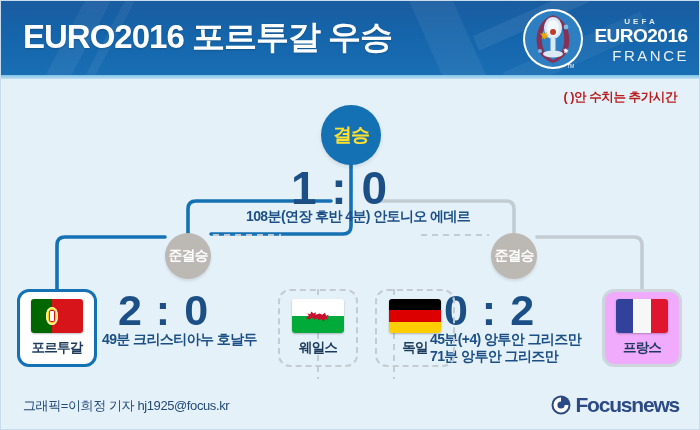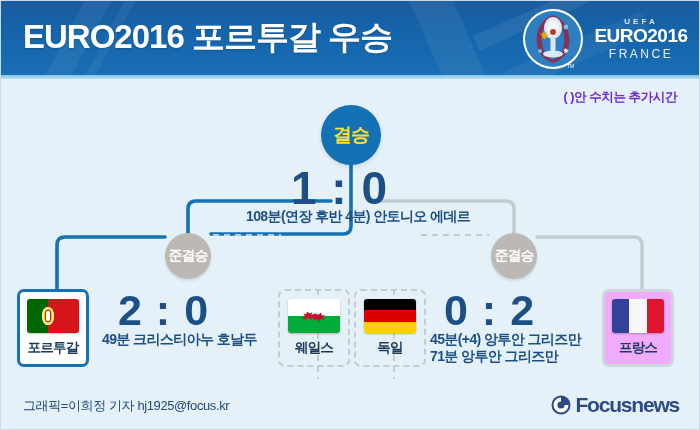--- a/index.html
+++ b/index.html
@@ -69,29 +69,30 @@
   }
   .emblem-uefa {
     font-size: 8px; letter-spacing: 3px; opacity: 0.85;
     font-weight: bold;
   }
   .emblem-euro {
     font-size: 19px; font-weight: bold; letter-spacing: -0.5px;
     line-height: 20px;
   }
   .emblem-france {
-    font-size: 12px; letter-spacing: 2.5px; opacity: 0.9;
+    font-size: 15px; letter-spacing: 2.5px; opacity: 0.9;
     margin-top: 1px;
+    text-align: right;
   }
 
   
   .note {
     position: absolute;
     right: 22px; top: 88px;
-    color: #6d28d9;
+    color: #b91c1c;
     font-size: 12.5px;
     font-weight: bold;
     letter-spacing: -0.4px;
   }
 
   
   .bracket {
     position: absolute;
     left: 0; top: 78px;
     width: 700px; height: 352px;
@@ -150,36 +151,36 @@
     white-space: nowrap;
     line-height: 17px;
   }
   .detail-final { left: 245px; top: 207px; }
   .detail-left  { left: 101px; top: 330px; }
   .detail-right { left: 429px; top: 330px; }
 
   
   .team {
     position: absolute;
-    width: 72px; height: 78px;
-    border-radius: 7px;
+    width: 80px; height: 78px;
+    border-radius: 12px;
     background: #eef7fb;
     box-sizing: border-box;
     display: flex;
     flex-direction: column;
     align-items: center;
     justify-content: center;
   }
   .team-winner { border: 3px solid #1471b4; background: #ffffff; }
   .team-final  { border: 3px solid #cdd6dc; background: #f0abfc; }
   .team-loser  { border: 2px dashed #c3ccd2; background: transparent; }
 
   .team-p { left: 16px;  top: 288px; }
   .team-w { left: 277px; top: 288px; }
-  .team-g { left: 353px; top: 288px; }
+  .team-g { left: 374px; top: 288px; }
   .team-f { left: 601px; top: 288px; }
 
   .flag {
     width: 52px; height: 34px;
     border-radius: 3px;
     overflow: hidden;
     position: relative;
     box-shadow: 0 1px 2px rgba(0,0,0,0.25);
   }
   .team-name {

